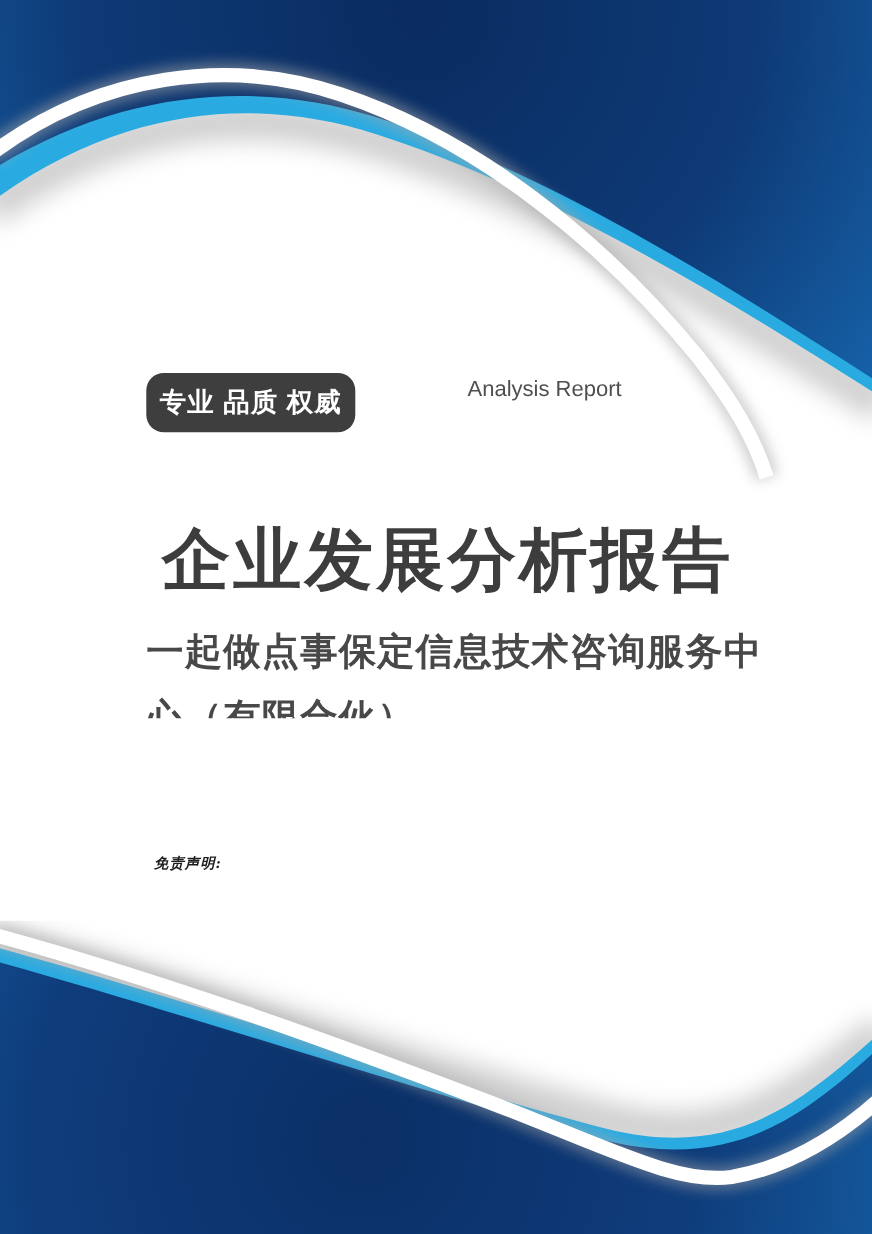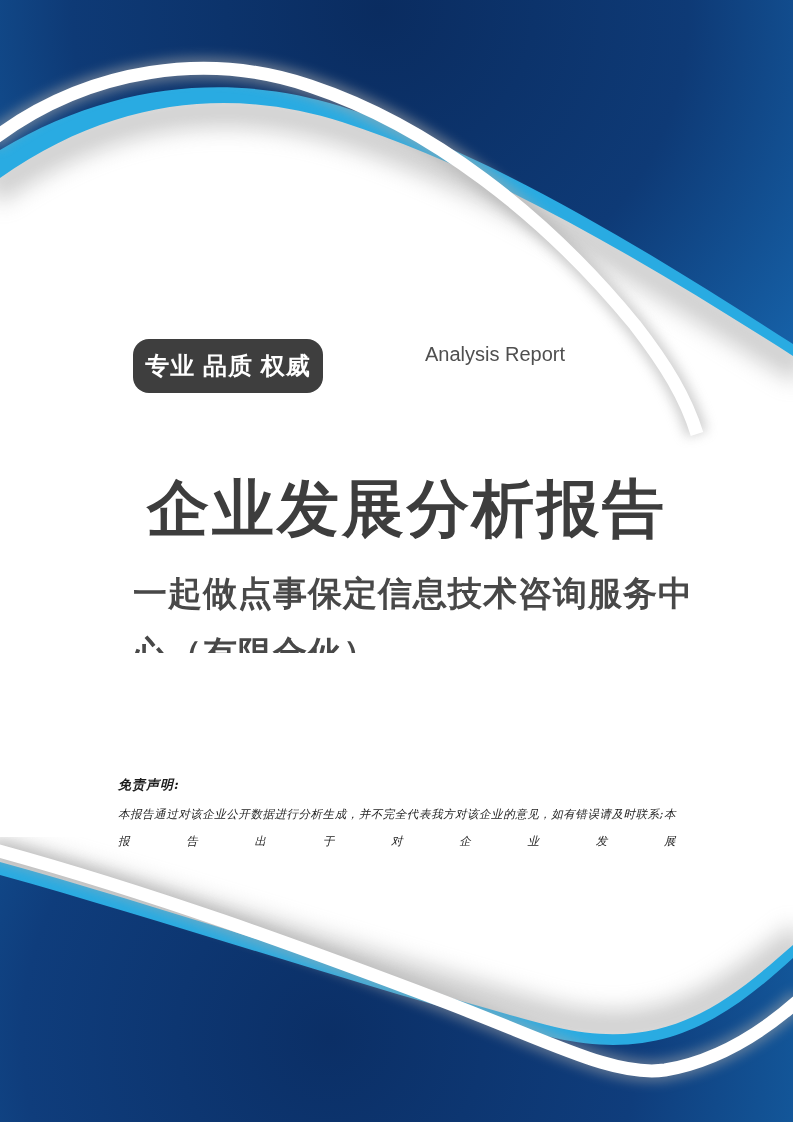--- a/index.html
+++ b/index.html
@@ -27,21 +27,21 @@
     color:#3d3d3d;font-size:62px;font-weight:600;letter-spacing:3px;
     white-space:nowrap;
   }
   .subtitle{
     position:absolute;left:133px;top:563px;width:560px;height:90px;
     overflow:hidden;
     color:#484848;font-size:34px;font-weight:600;line-height:60px;
     letter-spacing:1px;
   }
   .disclaimer{
-    position:absolute;left:118px;top:776px;width:558px;
+    position:absolute;left:140px;top:776px;width:558px;
     color:#1d1d1d;
     font-family:"DejaVu Serif","Liberation Serif",serif;
     font-style:italic;
   }
   .disclaimer .head{
     font-size:13px;font-weight:bold;margin-bottom:7px;letter-spacing:1px;
   }
   .disclaimer .line{
     font-size:11.5px;line-height:26.5px;letter-spacing:.5px;
   }
@@ -96,16 +96,15 @@
   <div class="caption">
     <div>Analysis Report</div>
   </div>
 
   <h1 class="main-title" style="margin:17px;font-size:62px;">企业发展分析报告</h1>
 
   <div class="subtitle">一起做点事保定信息技术咨询服务中心（有限合伙）</div>
 
   <div class="disclaimer">
     <div class="head">免责声明:</div>
-    <div class="line just">本报告通过对该企业公开数据进行分析生成，并不完全代表我方对该企业的意见，如有错误请及时联系;本报告出于对企业发展</div>
   </div>
 
 </div>
 
 </body></html>

